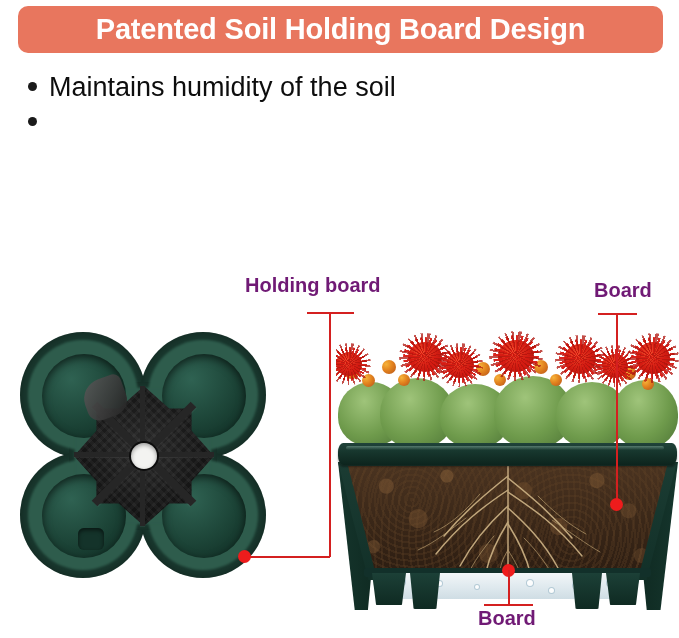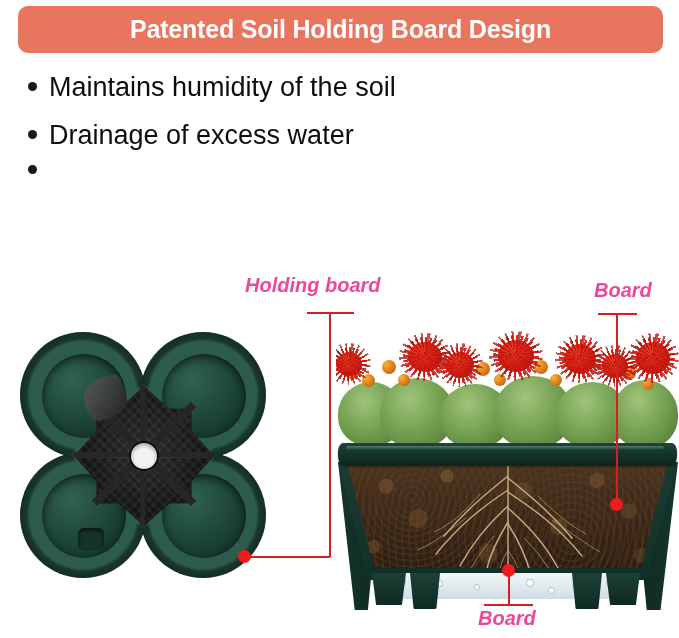--- a/index.html
+++ b/index.html
@@ -25,21 +25,21 @@
     height: 47px;
     background: #e8765e;
     border-radius: 10px;
     display: flex;
     align-items: center;
     justify-content: center;
     box-sizing: border-box;
   }
   #header-title {
     color: #ffffff;
-    font-size: 25px;
+    font-size: 29px;
     font-weight: bold;
     letter-spacing: -0.2px;
     white-space: nowrap;
     line-height: 1;
   }
 
   
   #bullet-list {
     position: absolute;
     left: 28px;
@@ -75,24 +75,23 @@
     top: 230px;
     width: 679px;
     height: 408px;
   }
 
   
   .callout-label {
     position: absolute;
     font-size: 20px;
     font-weight: bold;
-    color: #ec4899;
+    color: #701a75;
     white-space: nowrap;
     line-height: 1;
-    font-style: italic;
   }
   #label-holding-board { left: 245px; top: 45px; }
   #label-soil          { left: 594px; top: 50px; }
   #label-water         { left: 478px; top: 378px; }
 
   
   .lead { position: absolute; background: #d42020; }
   .lead-h { height: 2px; }
   .lead-v { width: 2px; }
   .lead-dot {
@@ -402,24 +401,20 @@
 <body>
 
 <div id="header-banner">
   <span id="header-title">Patented Soil Holding Board Design</span>
 </div>
 
 <div id="bullet-list">
   <div class="bullet-row">
     <span class="bullet-dot"></span>
     <span class="bullet-text">Maintains humidity of the soil</span>
-  </div>
-  <div class="bullet-row">
-    <span class="bullet-dot"></span>
-    <span class="bullet-text">Drainage of excess water</span>
   </div>
   <div class="bullet-row">
     <span class="bullet-dot"></span>
   </div>
 </div>
 
 <div id="diagram">
 
   <div id="tray-topdown">
     <div class="tray-layer tray-outer">

